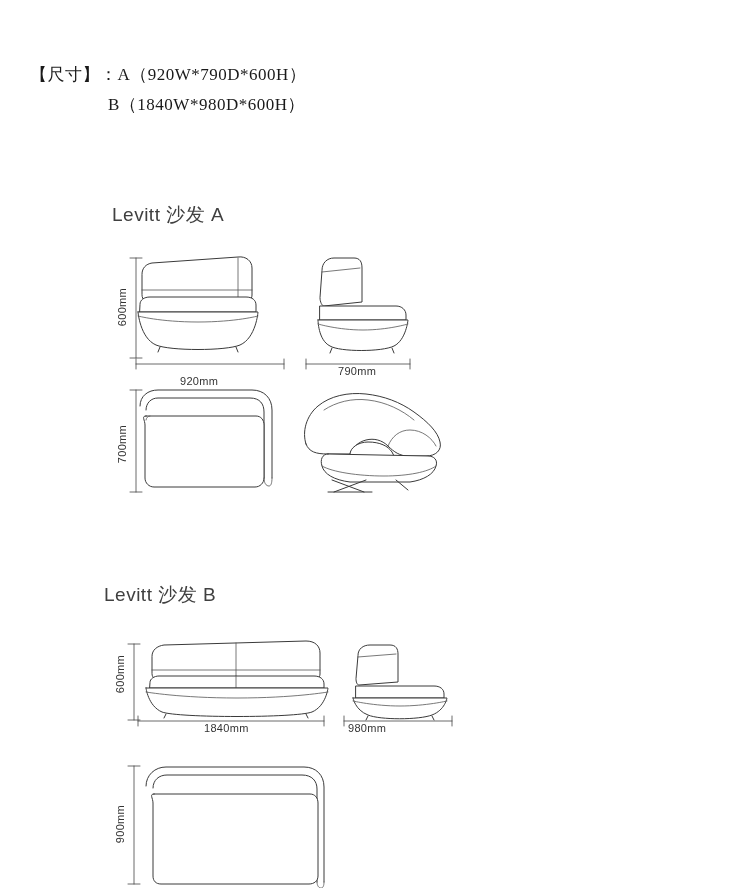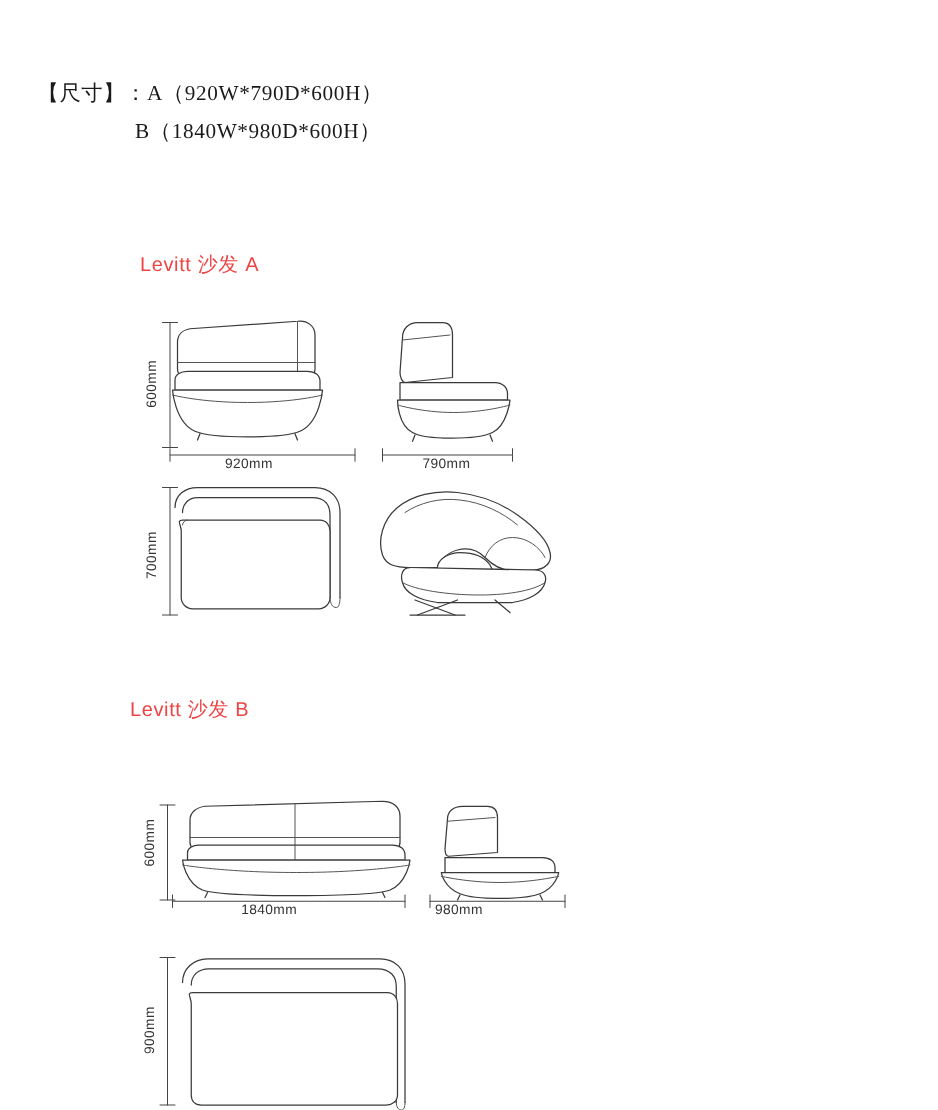--- a/index.html
+++ b/index.html
@@ -23,26 +23,26 @@
     line-height: 30px;
     color: #1a1a1a;
     letter-spacing: 0.5px;
     font-family: Liberation Serif, serif;
   }
   .spec-line-2 {
     padding-left: 78px;
   }
   .section-title {
     position: absolute;
-    font-size: 16px;
-    color: #ef4444;
+    font-size: 19px;
+    color: #404040;
     letter-spacing: 0.5px;
   }
   #title-a { left: 112px; top: 202px; }
-  #title-b { left: 104px; top: 558px; }
+  #title-b { left: 104px; top: 582px; }
 
   .dim-label {
     position: absolute;
     font-size: 11px;
     color: #333333;
     letter-spacing: 0.3px;
     white-space: nowrap;
   }
   .dim-label.vertical {
     writing-mode: vertical-rl;
@@ -99,21 +99,21 @@
   <line class="dimline" x1="8" y1="0" x2="8" y2="100"></line>
   <line class="dimline" x1="2" y1="0" x2="14" y2="0"></line>
   <line class="dimline" x1="2" y1="100" x2="14" y2="100"></line>
 </svg>
 
 <svg class="draw" style="left:136px; top:358px;" width="148" height="12" viewBox="0 0 148 12">
   <line class="dimline" x1="0" y1="6" x2="148" y2="6"></line>
   <line class="dimline" x1="0" y1="1" x2="0" y2="11"></line>
   <line class="dimline" x1="148" y1="1" x2="148" y2="11"></line>
 </svg>
-<div class="dim-label" style="left:180px; top:365px;">920mm</div>
+<div class="dim-label" style="left:180px; top:375px;">920mm</div>
 
 <svg class="draw" id="a-side" style="left:310px; top:250px;" width="110" height="110" viewBox="0 0 110 110">
 
   <path class="fillwhite" d="M12,20 C12,13 17,8 24,8 L44,8 C50,8 52,12 52,18 L52,52 L14,56 C12,56 10,52 10,48 Z"></path>
   <path class="thin" d="M12,22 L50,18"></path>
 
   <path class="fillwhite" d="M10,56 L86,56 C92,56 96,60 96,65 L96,70 L10,70 Z"></path>
 
   <path class="fillwhite" d="M8,70 L98,70 C98,70 96,90 84,96 C72,102 30,102 20,96 C8,90 8,70 8,70 Z"></path>
   <path class="thin" d="M8,74 C8,74 28,80 53,80 C78,80 98,74 98,74"></path>
@@ -188,21 +188,21 @@
   <line class="dimline" x1="8" y1="0" x2="8" y2="76"></line>
   <line class="dimline" x1="2" y1="0" x2="14" y2="0"></line>
   <line class="dimline" x1="2" y1="76" x2="14" y2="76"></line>
 </svg>
 
 <svg class="draw" style="left:138px; top:715px;" width="186" height="12" viewBox="0 0 186 12">
   <line class="dimline" x1="0" y1="6" x2="186" y2="6"></line>
   <line class="dimline" x1="0" y1="1" x2="0" y2="11"></line>
   <line class="dimline" x1="186" y1="1" x2="186" y2="11"></line>
 </svg>
-<div class="dim-label" style="left:193px; top:722px;">1840mm</div>
+<div class="dim-label" style="left:204px; top:722px;">1840mm</div>
 
 <svg class="draw" id="b-side" style="left:346px; top:640px;" width="112" height="80" viewBox="0 0 112 80">
 
   <path class="fillwhite" d="M12,15 C12,9 17,5 24,5 L44,5 C50,5 52,9 52,14 L52,42 L13,45 C11,45 10,42 10,39 Z"></path>
   <path class="thin" d="M12,17 L50,14"></path>
 
   <path class="fillwhite" d="M10,46 L88,46 C94,46 98,49 98,54 L98,58 L10,58 Z"></path>
 
   <path class="fillwhite" d="M7,58 L101,58 C101,58 99,70 86,75 C73,80 34,80 22,75 C9,70 7,58 7,58 Z"></path>
   <path class="thin" d="M7,61 C7,61 28,66 54,66 C80,66 101,61 101,61"></path>

